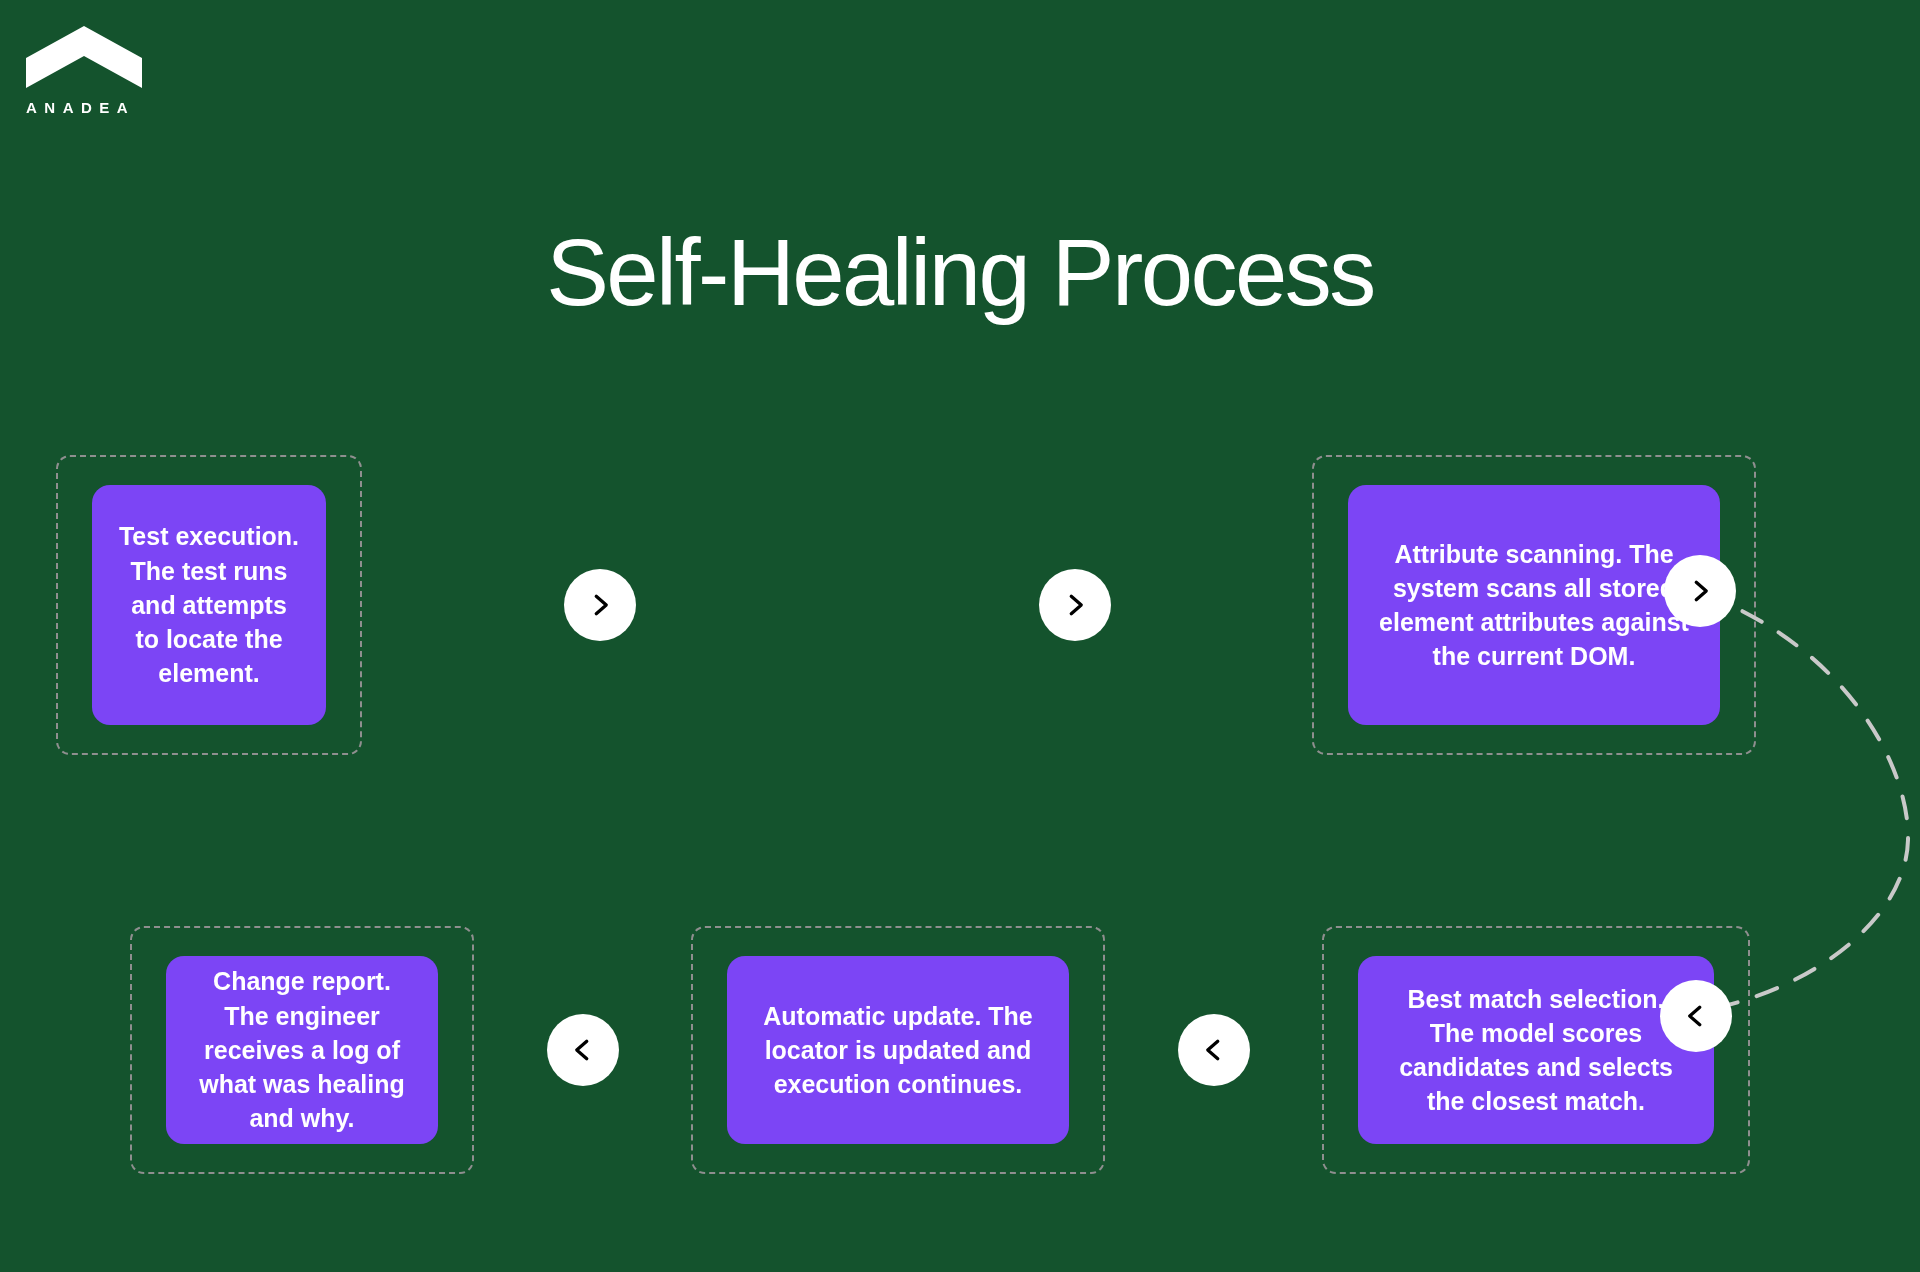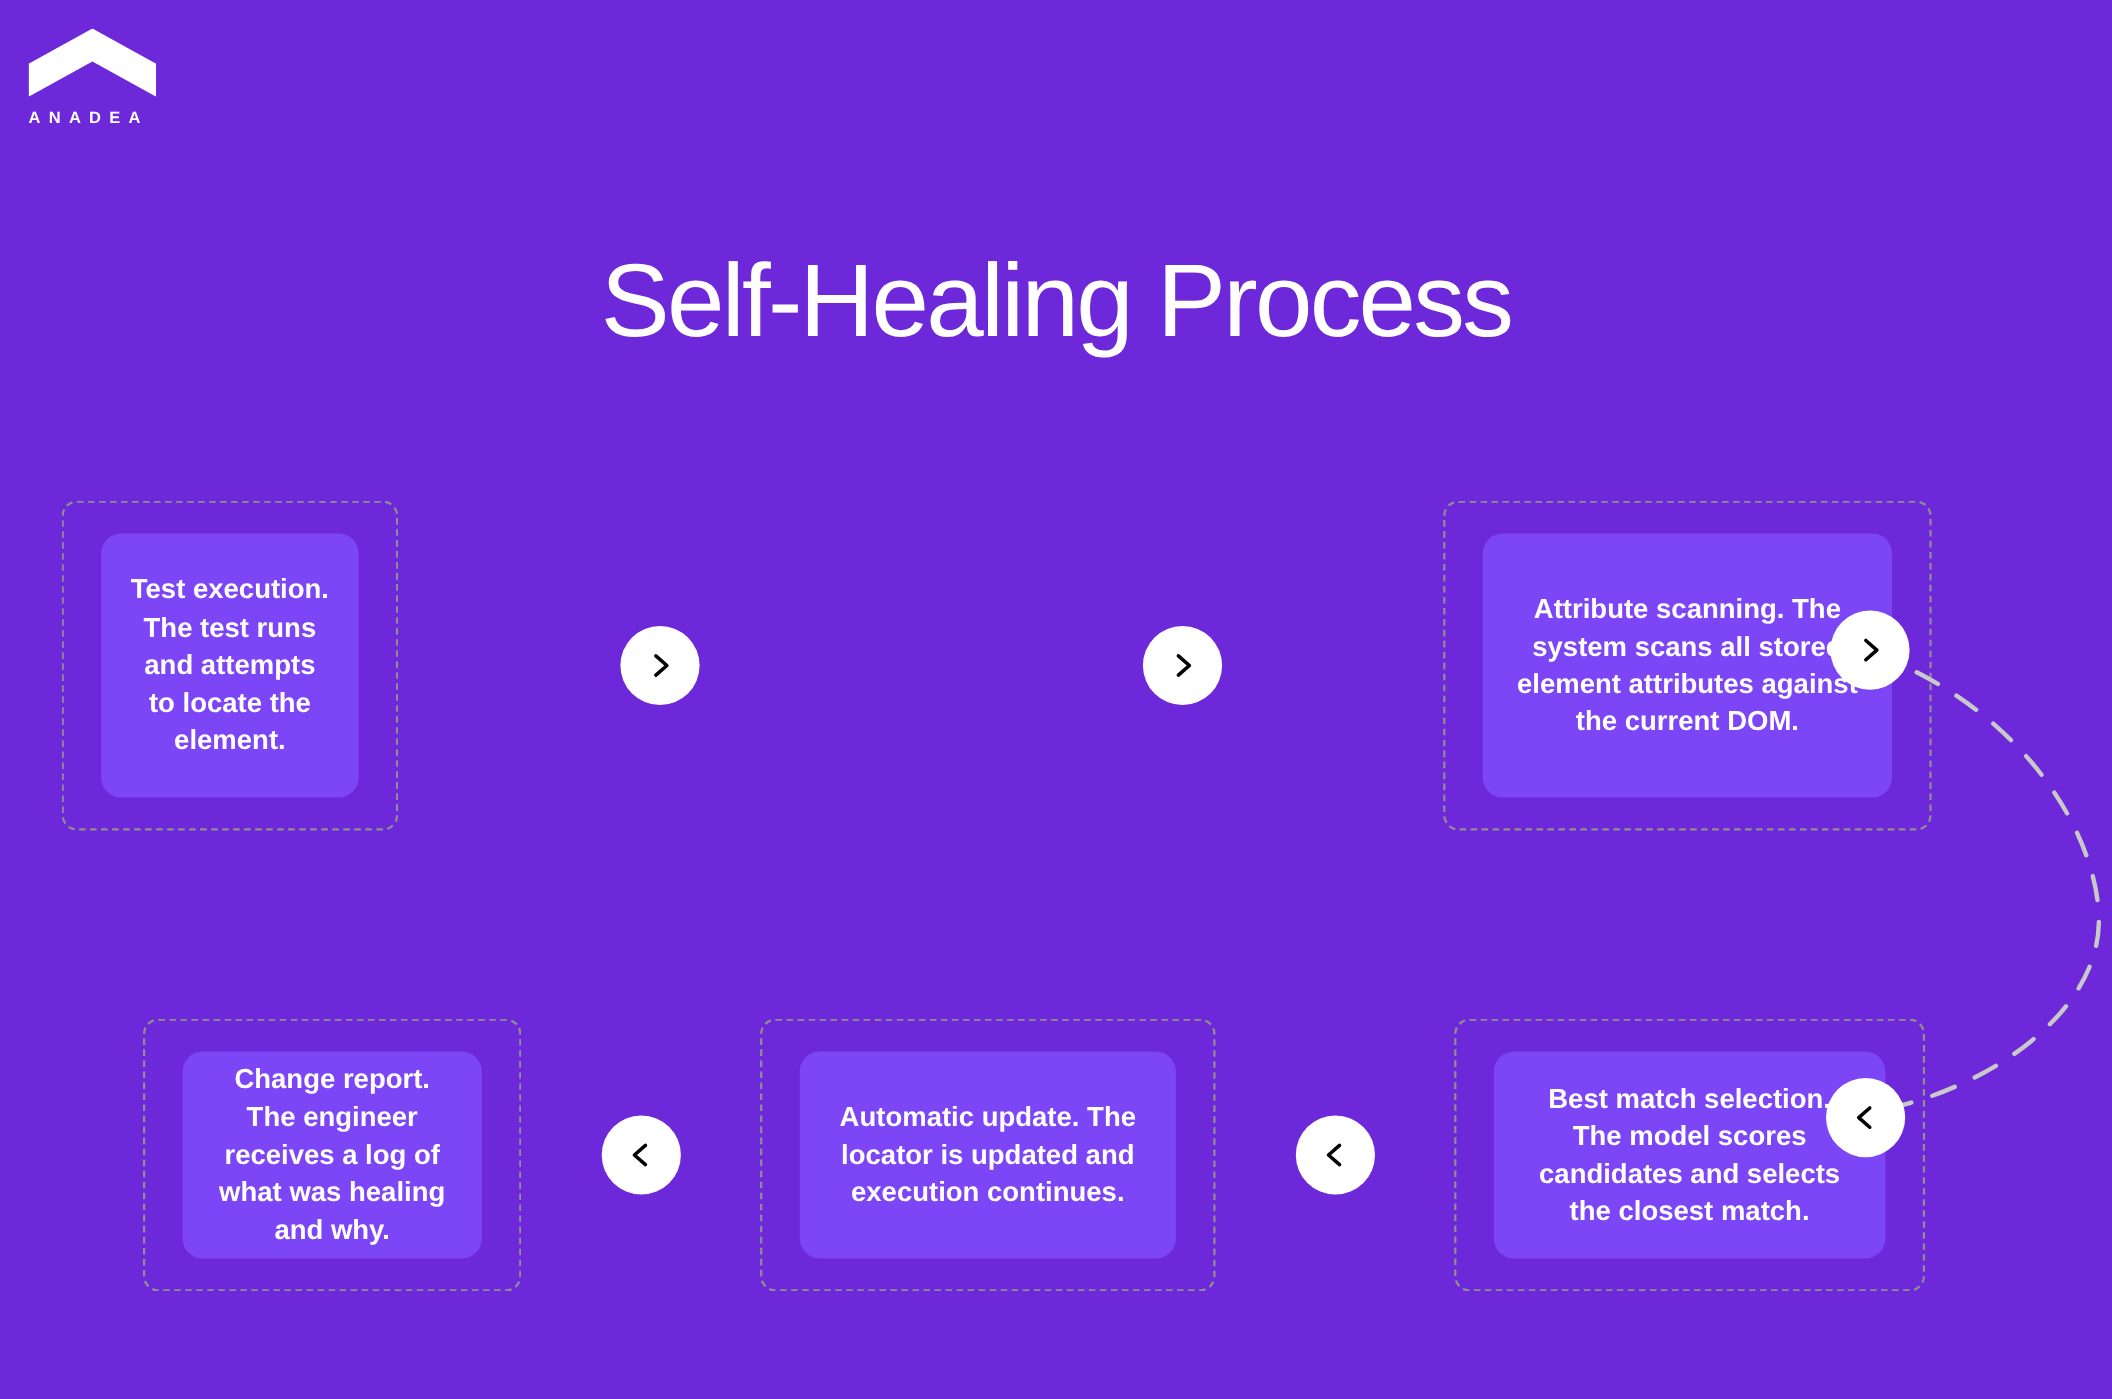--- a/index.html
+++ b/index.html
@@ -9,21 +9,21 @@
     height: 1272px;
     background: #252525;
     font-family: "Liberation Sans", sans-serif;
     overflow: hidden;
   }
 
   #stage {
     position: relative;
     width: 1920px;
     height: 1272px;
-    background: #6d28d9;
+    background: #14532d;
   }
 
   
   #logo {
     position: absolute;
     left: 26px;
     top: 26px;
     width: 130px;
   }
   #logo-mark {

